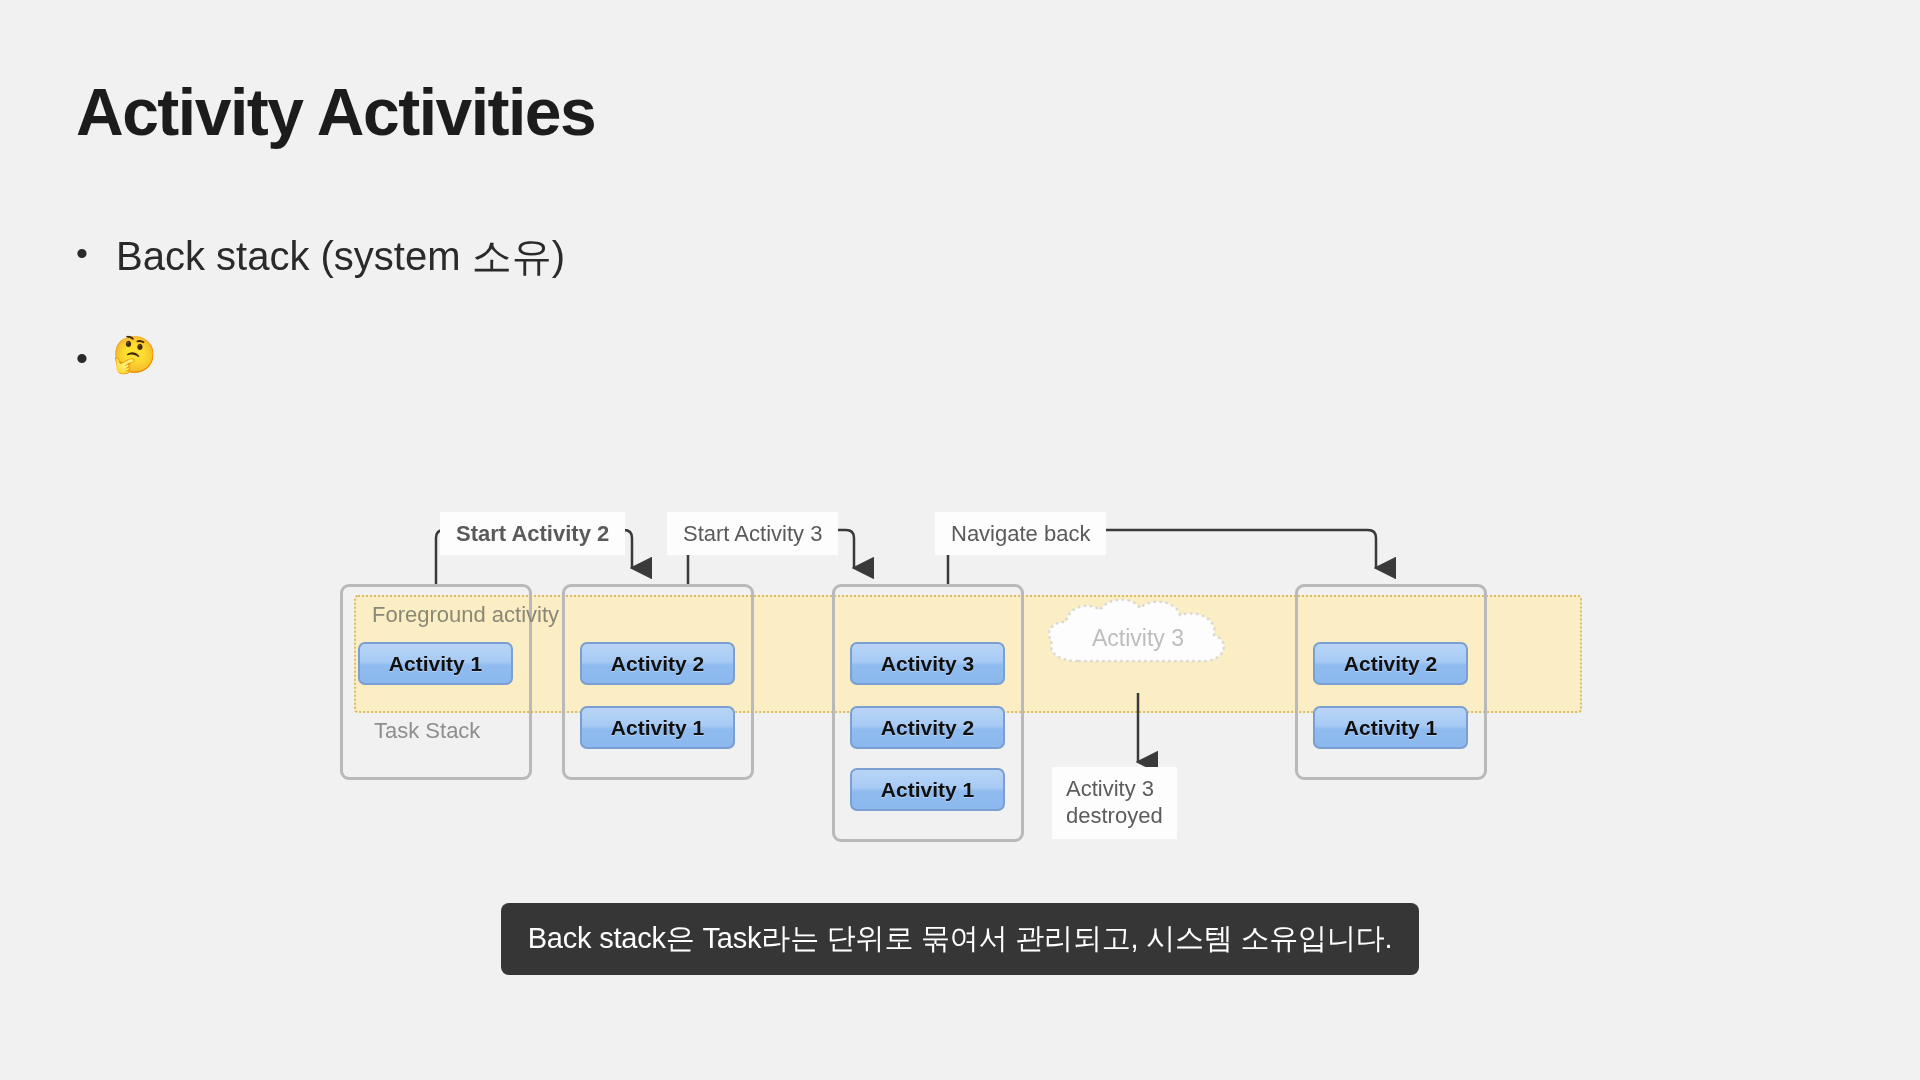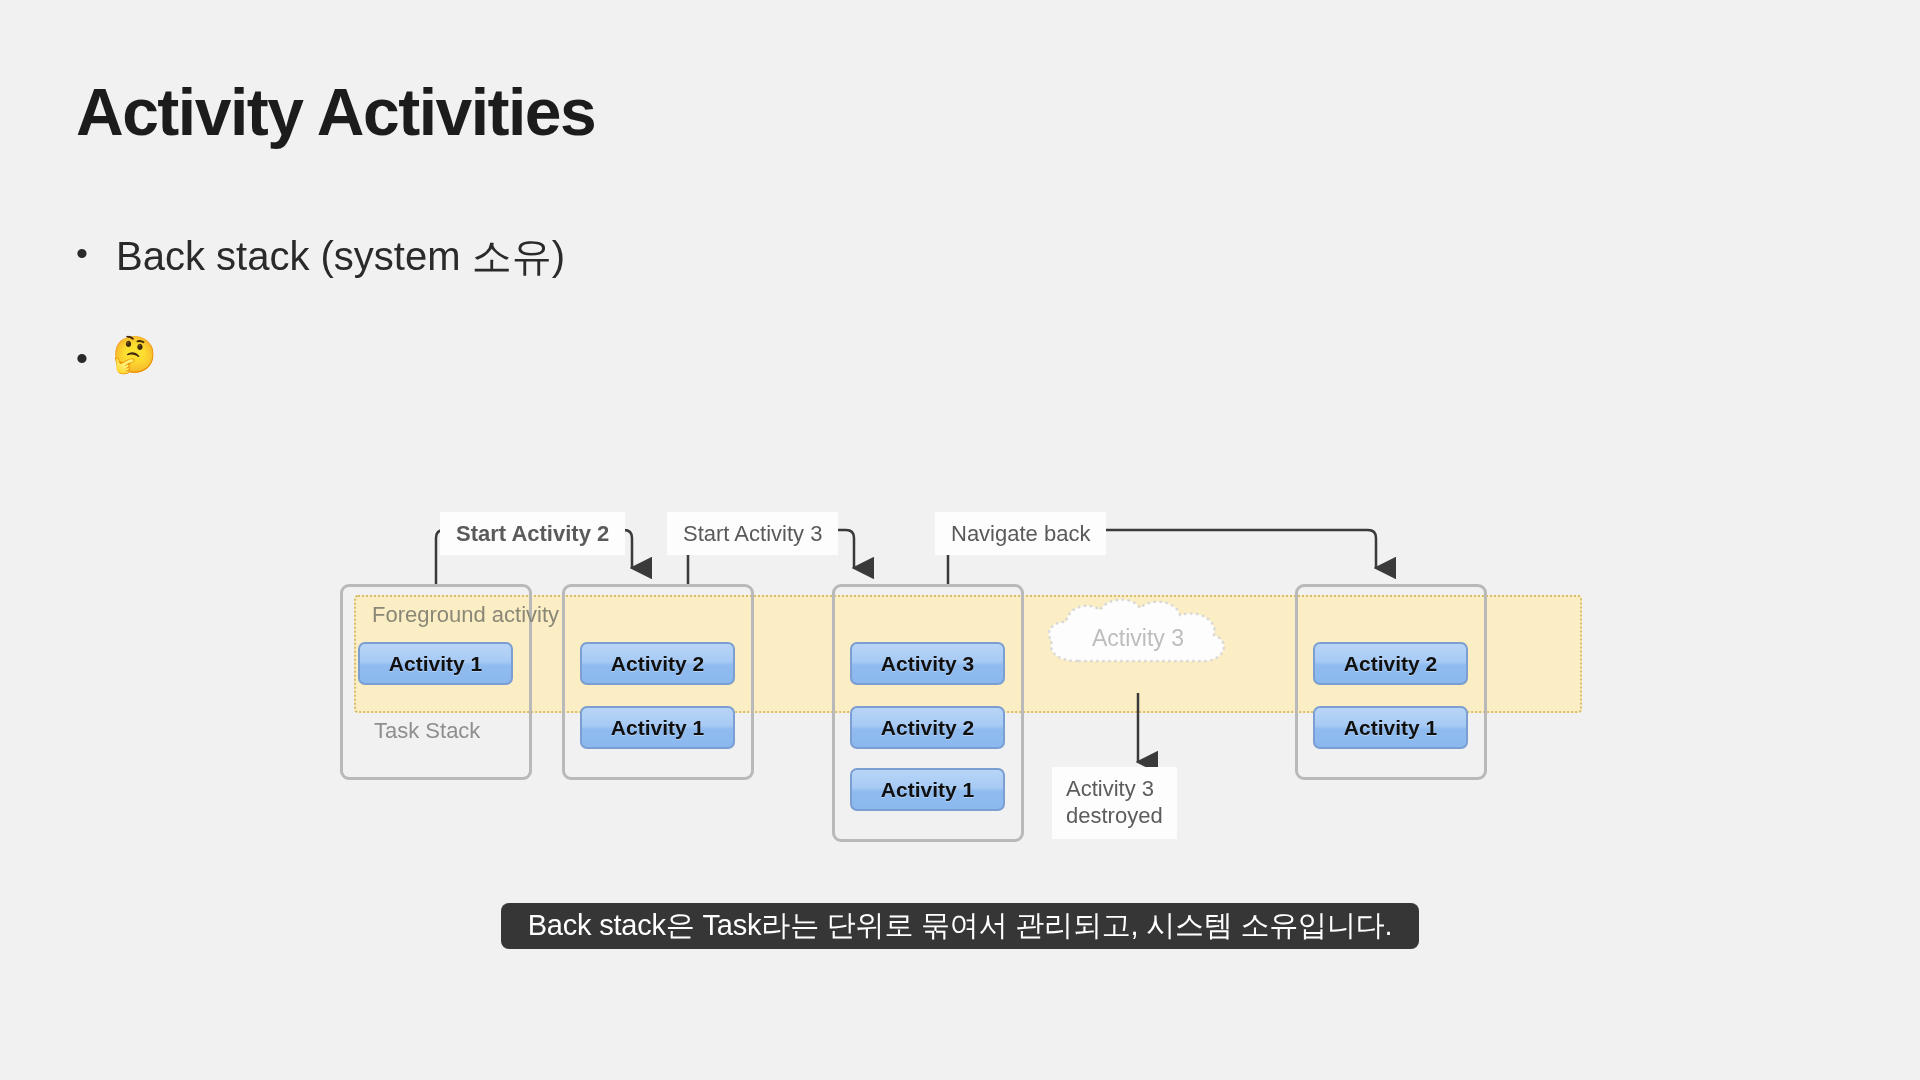--- a/index.html
+++ b/index.html
@@ -181,21 +181,21 @@
     z-index: 7;
   }
   #destroyed-note { left: 712px; top: 277px; }
 
   
   #caption-bar {
     position: absolute;
     left: 501px;
     top: 903px;
     width: 918px;
-    height: 46px;
+    height: 72px;
     background: #363636;
     border-radius: 8px;
     display: flex;
     align-items: center;
     justify-content: center;
     z-index: 10;
   }
   #caption-text {
     color: #ffffff;
     font-size: 29px;

